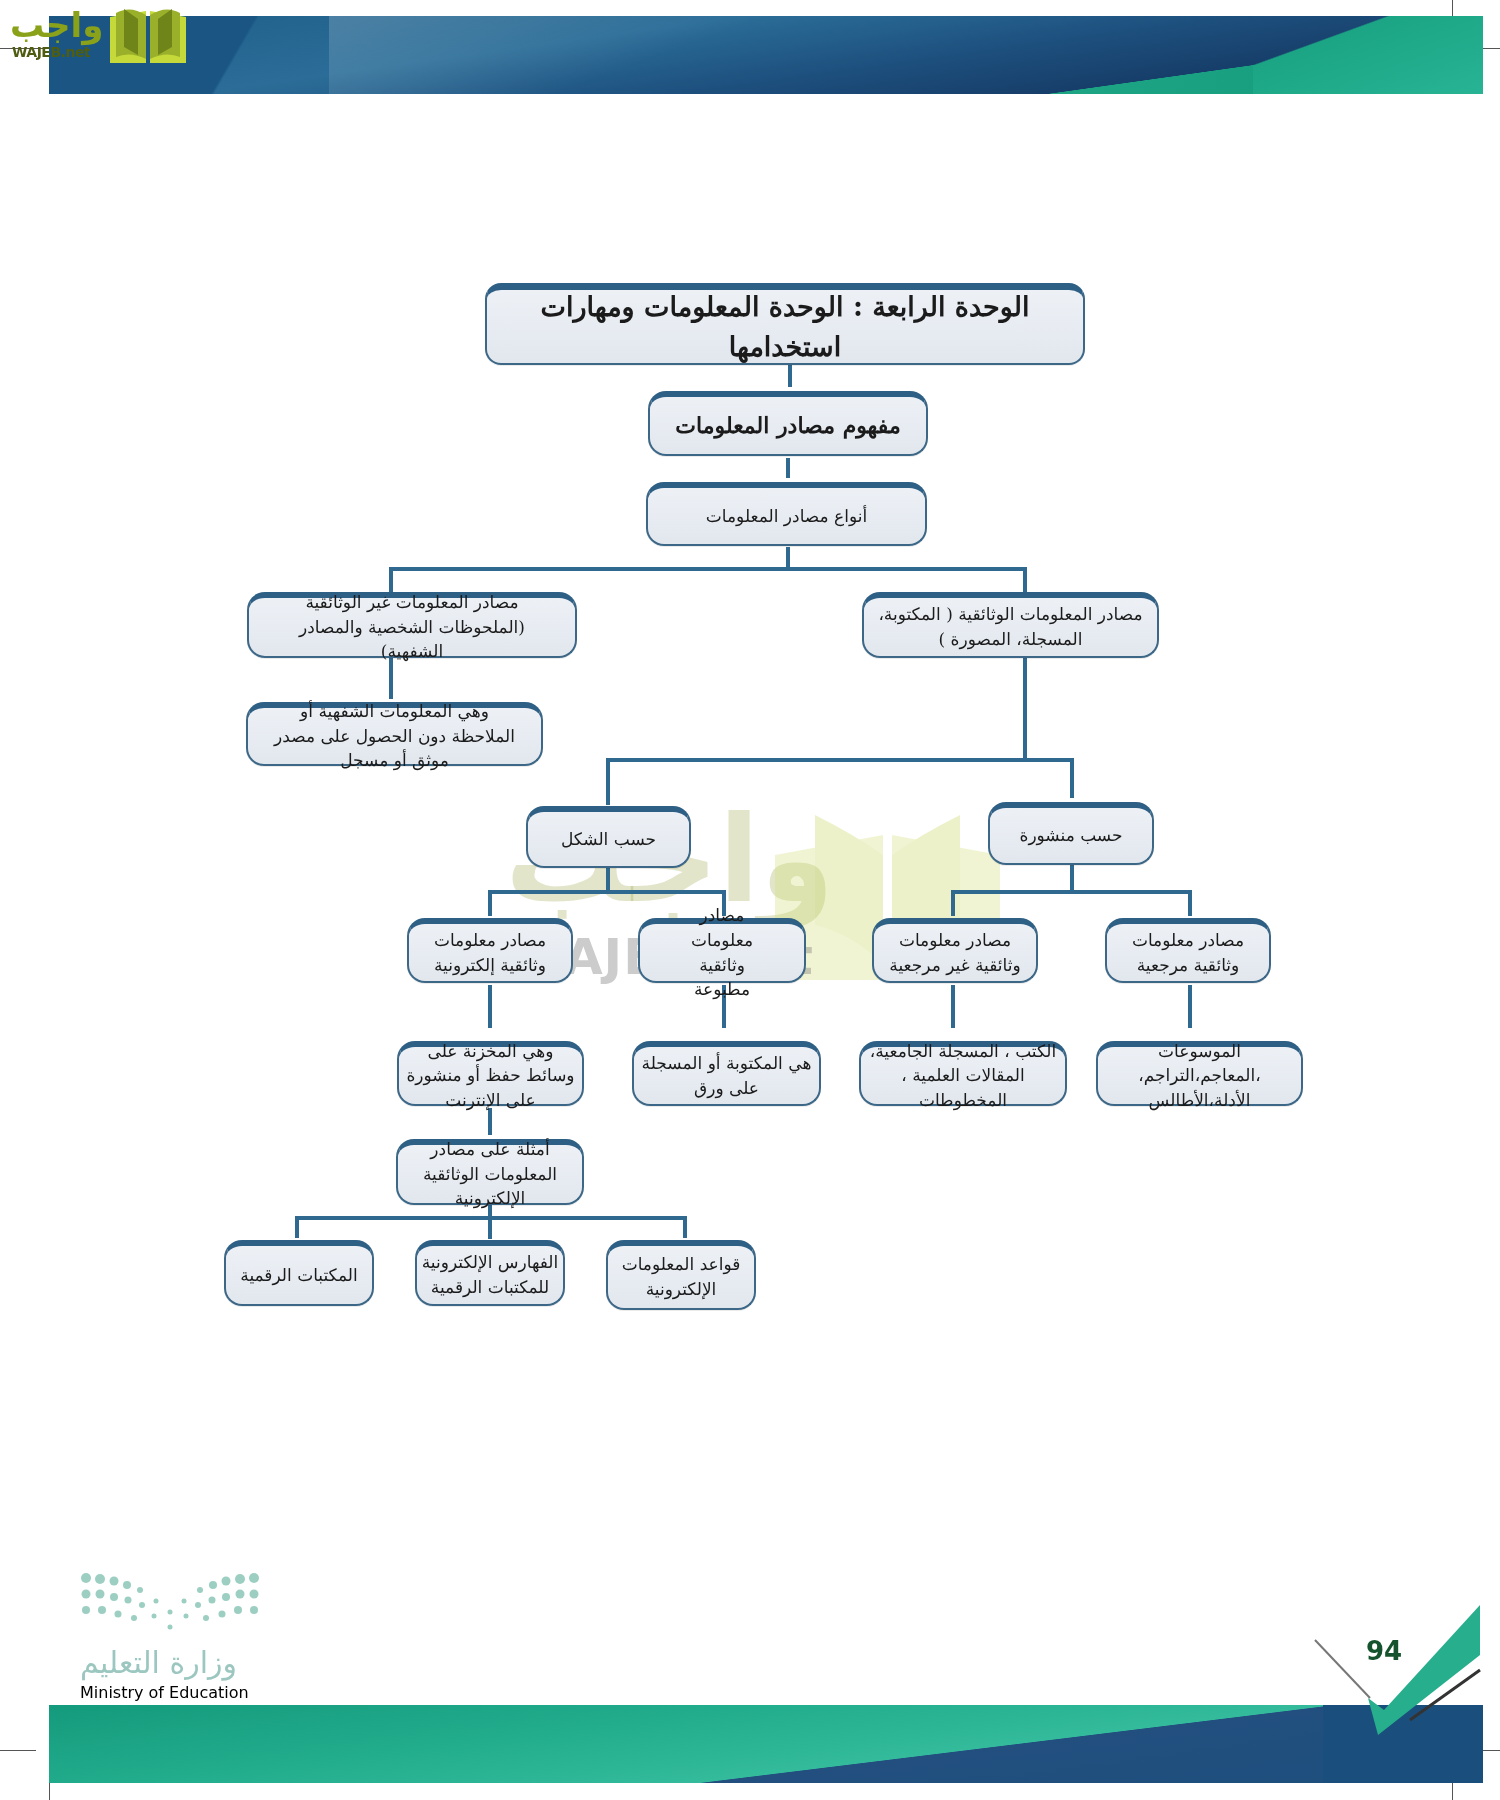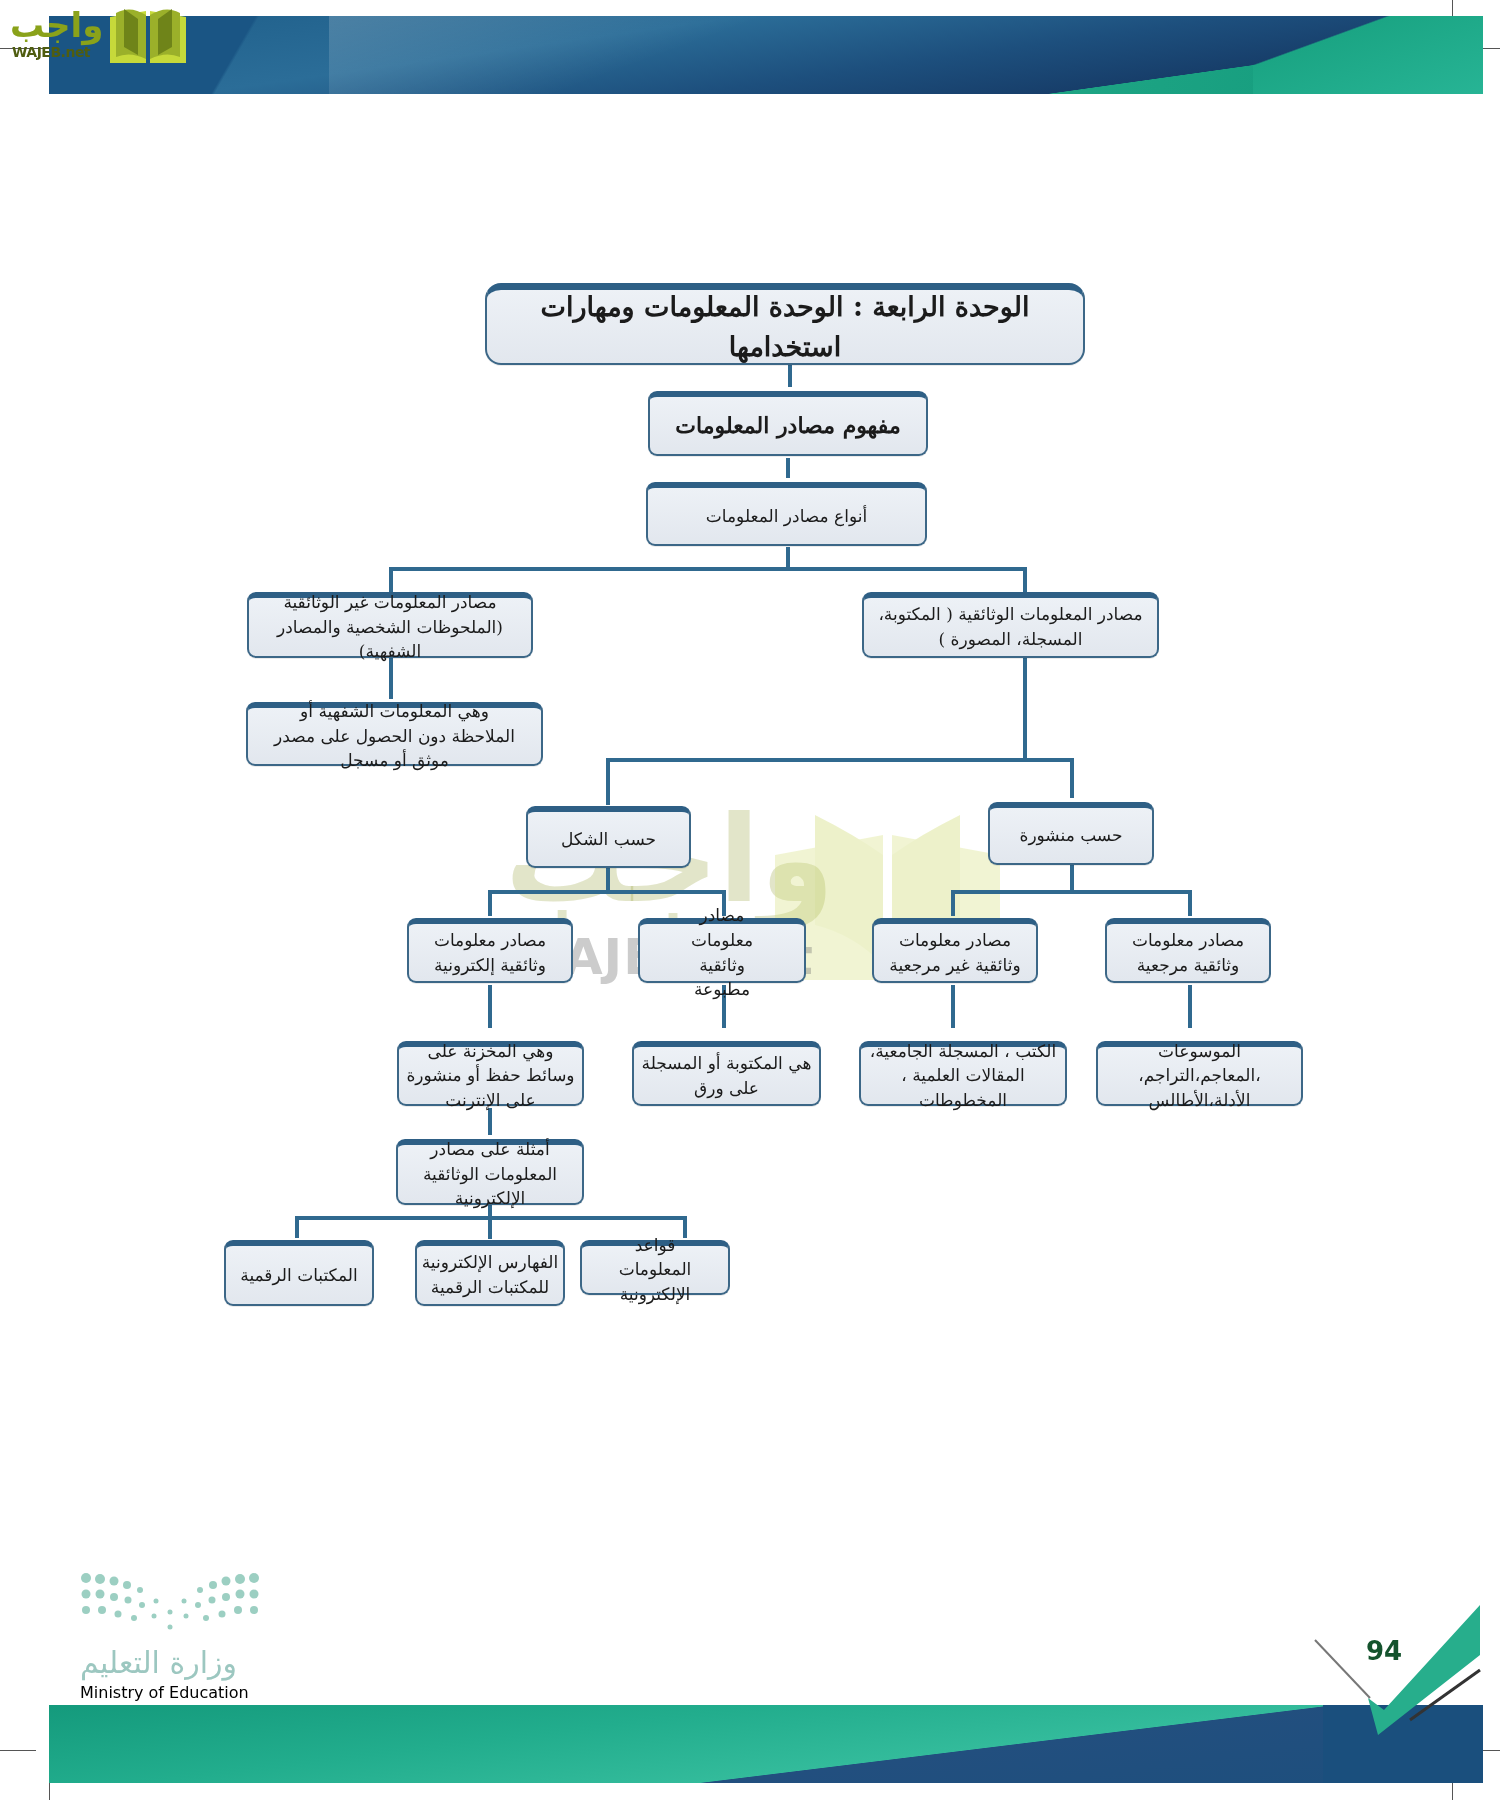--- a/index.html
+++ b/index.html
@@ -26,21 +26,21 @@
 
     
     .logo-text-ar { position:absolute; left:10px; top:8px; font-family:"DejaVu Sans", sans-serif; font-weight:bold;
       font-size:34px; color:#8aa21a; line-height:1; }
     .logo-text-en { position:absolute; left:12px; top:44px; font-family:"DejaVu Sans", sans-serif; font-weight:bold;
       font-size:14px; color:#4f5d10; letter-spacing:-0.5px; }
     .logo-book { position:absolute; left:108px; top:5px; width:80px; height:60px; }
 
     
     .box { position:absolute; box-sizing:border-box; background:linear-gradient(#edf1f6, #e2e7ee);
-      border:2px solid #3c6787; border-top:6px solid #2e5f85; border-radius:9px;
+      border:2px solid #3c6787; border-top:6px solid #2e5f85; border-radius:18px;
       display:flex; align-items:center; justify-content:center; text-align:center;
       direction:rtl; color:#1b1b1b; font-size:17px; line-height:1.45; padding:2px 6px;
       box-shadow: 0 1px 0 rgba(0,0,0,0.08); }
     .box.big { font-size:27px; font-weight:bold; border-radius:16px; border-top-width:7px; }
     .box.mid { font-size:22px; font-weight:bold; }
     .line { position:absolute; background:#30698f; }
     
     .wm-ar { position:absolute; left:505px; top:800px; font-family:"DejaVu Sans", sans-serif; font-weight:bold;
       font-size:120px; color:rgba(150,160,60,0.28); line-height:1; }
     .wm-en { position:absolute; left:510px; top:928px; font-family:"DejaVu Sans", sans-serif; font-weight:bold;
@@ -126,41 +126,41 @@
 <div class="line" style="left:488px;top:1108px;width:4px;height:27px;"></div>
 <div class="line" style="left:488px;top:1205px;width:4px;height:34px;"></div>
 <div class="line" style="left:295px;top:1216px;width:392px;height:4px;"></div>
 <div class="line" style="left:295px;top:1216px;width:4px;height:22px;"></div>
 <div class="line" style="left:683px;top:1216px;width:4px;height:22px;"></div>
 
 <div class="box big" style="left:485px;top:283px;width:600px;height:82px;">الوحدة الرابعة : الوحدة المعلومات ومهارات استخدامها</div>
 <div class="box mid" style="left:648px;top:391px;width:280px;height:65px;">مفهوم مصادر المعلومات</div>
 <div class="box" style="left:646px;top:482px;width:281px;height:64px;">أنواع مصادر المعلومات</div>
 
-<div class="box" style="left:247px;top:592px;width:286px;height:66px;padding:2px 20px;">مصادر المعلومات غير الوثائقية (الملحوظات الشخصية والمصادر الشفهية)</div>
+<div class="box" style="left:247px;top:592px;width:330px;height:66px;padding:2px 20px;">مصادر المعلومات غير الوثائقية (الملحوظات الشخصية والمصادر الشفهية)</div>
 <div class="box" style="left:246px;top:702px;width:297px;height:64px;padding:2px 18px;">وهي المعلومات الشفهية أو الملاحظة دون الحصول على مصدر موثق أو مسجل</div>
 
 <div class="box" style="left:862px;top:592px;width:297px;height:66px;padding:2px 13px;">مصادر المعلومات الوثائقية ( المكتوبة، المسجلة، المصورة )</div>
 
 <div class="box" style="left:526px;top:806px;width:165px;height:62px;">حسب الشكل</div>
 <div class="box" style="left:988px;top:802px;width:166px;height:63px;">حسب منشورة</div>
 
 <div class="box" style="left:407px;top:918px;width:166px;height:65px;padding:2px 22px;">مصادر معلومات وثائقية إلكترونية</div>
 <div class="box" style="left:638px;top:918px;width:168px;height:65px;padding:2px 32px;">مصادر معلومات وثائقية مطبوعة</div>
 <div class="box" style="left:872px;top:918px;width:166px;height:65px;padding:2px 14px;">مصادر معلومات وثائقية غير مرجعية</div>
 <div class="box" style="left:1105px;top:918px;width:166px;height:65px;padding:2px 24px;">مصادر معلومات وثائقية مرجعية</div>
 
 <div class="box" style="left:397px;top:1041px;width:187px;height:65px;padding:2px 4px;">وهي المخزنة على وسائط حفظ أو منشورة على الإنترنت</div>
 <div class="box" style="left:632px;top:1041px;width:189px;height:65px;padding:2px 4px;">هي المكتوبة أو المسجلة على ورق</div>
 <div class="box" style="left:859px;top:1041px;width:208px;height:65px;padding:2px 8px;">الكتب ، المسجلة الجامعية، المقالات العلمية ، المخطوطات</div>
 <div class="box" style="left:1096px;top:1041px;width:207px;height:65px;padding:2px 8px;">الموسوعات ،المعاجم،التراجم، الأدلة،الأطالس</div>
 
 <div class="box" style="left:396px;top:1139px;width:188px;height:66px;padding:2px 6px;">أمثلة على مصادر المعلومات الوثائقية الإلكترونية</div>
 
-<div class="box" style="left:580px;top:1240px;width:150px;height:55px;padding:2px 16px;">قواعد المعلومات الإلكترونية</div>
+<div class="box" style="left:606px;top:1240px;width:150px;height:70px;padding:2px 4px;">قواعد المعلومات الإلكترونية</div>
 <div class="box" style="left:415px;top:1240px;width:150px;height:66px;padding:2px 4px;">الفهارس الإلكترونية للمكتبات الرقمية</div>
 <div class="box" style="left:224px;top:1240px;width:150px;height:66px;">المكتبات الرقمية</div>
 
 <svg class="dots" viewBox="0 0 180 60">
   <g fill="#9ccfc2">
     <circle cx="6" cy="6" r="5"></circle>
       <circle cx="20" cy="7" r="5"></circle>
       <circle cx="34" cy="9" r="4.5"></circle>
       <circle cx="47" cy="13" r="4"></circle>
       <circle cx="60" cy="18" r="3"></circle>

